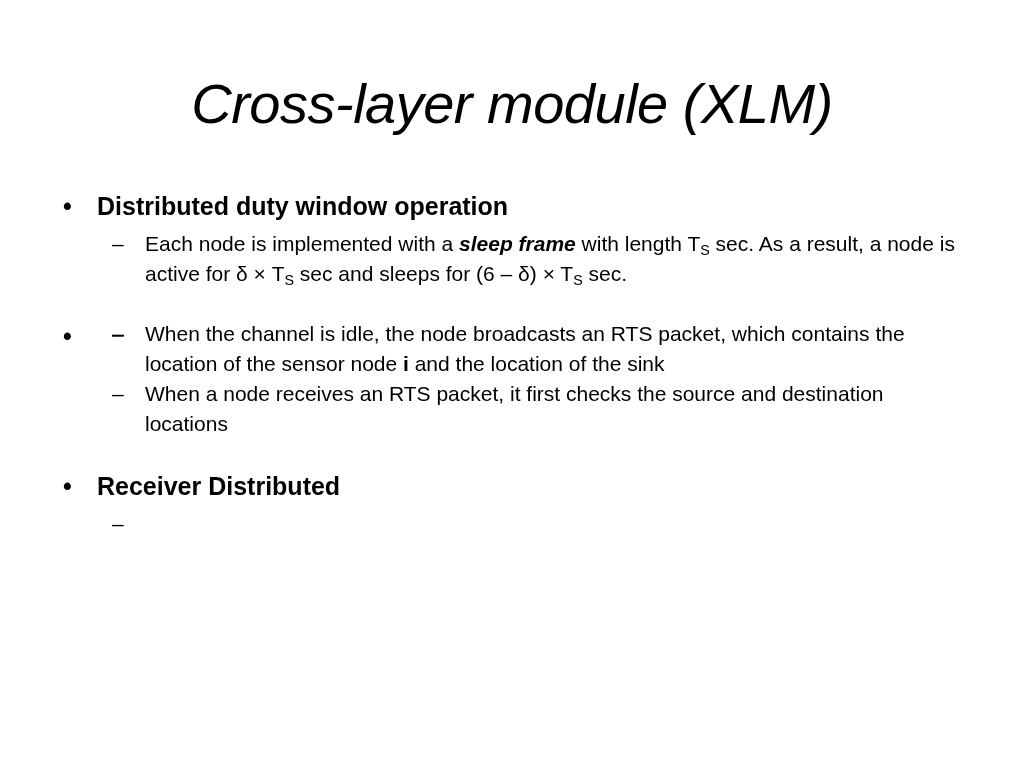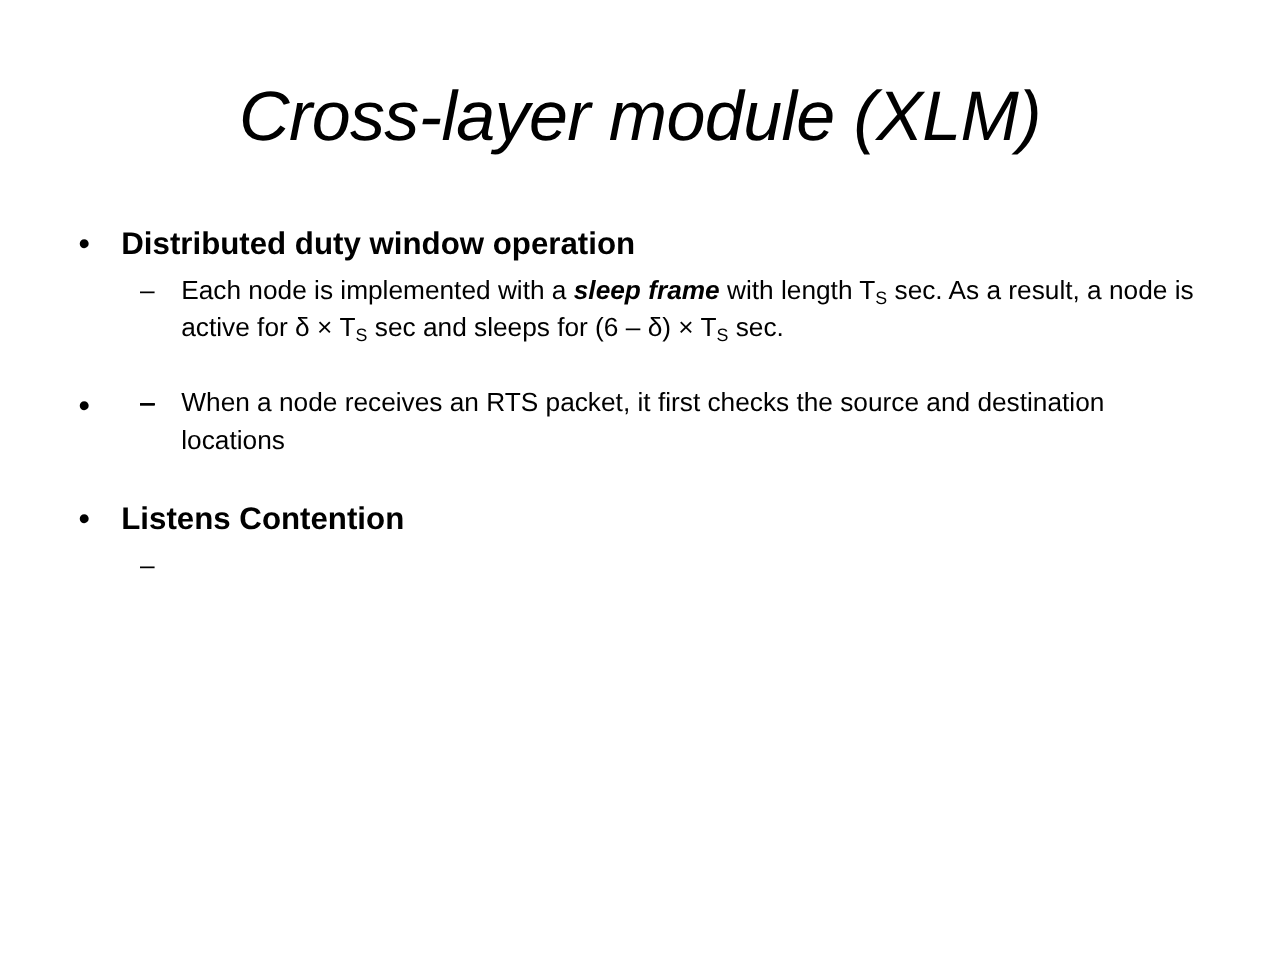--- a/index.html
+++ b/index.html
@@ -13,20 +13,21 @@
     font-family: "Liberation Sans", sans-serif;
     color: #000000;
     overflow: hidden;
   }
 
   .slide {
     position: relative;
     width: 1024px;
     height: 604px;
     background: #ffffff;
+    margin-top: 11px;
   }
 
   
   .slide-title {
     position: absolute;
     left: 0;
     top: 60px;
     width: 1024px;
     text-align: center;
     font-style: italic;
@@ -140,34 +141,35 @@
         <div class="l2">
           <span class="dash">–</span>
         </div>
 
         <div class="l2">
           <span class="dash">–</span>
         </div>
 
         <div class="l2">
           <span class="dash">–</span>
+          <span><span>When the channel is idle, the node broadcasts an RTS packet, which contains the location of the sensor node </span><b class="bold">i</b><span> and the location of the sink</span></span>
         </div>
 
         <div class="l2">
           <span class="dash">–</span>
           <span>When a node receives an RTS packet, it first checks the source and destination locations</span>
         </div>
 
       </div>
     </div>
 
     <div class="group">
       <div class="l1">
         <span class="bullet">•</span>
-        <span>Listens Contention</span>
+        <span>Receiver Distributed</span>
       </div>
       <div class="l2-list">
         <div class="l2">
           <span class="dash">–</span>
         </div>
       </div>
     </div>
 
   </div>
 </div>

